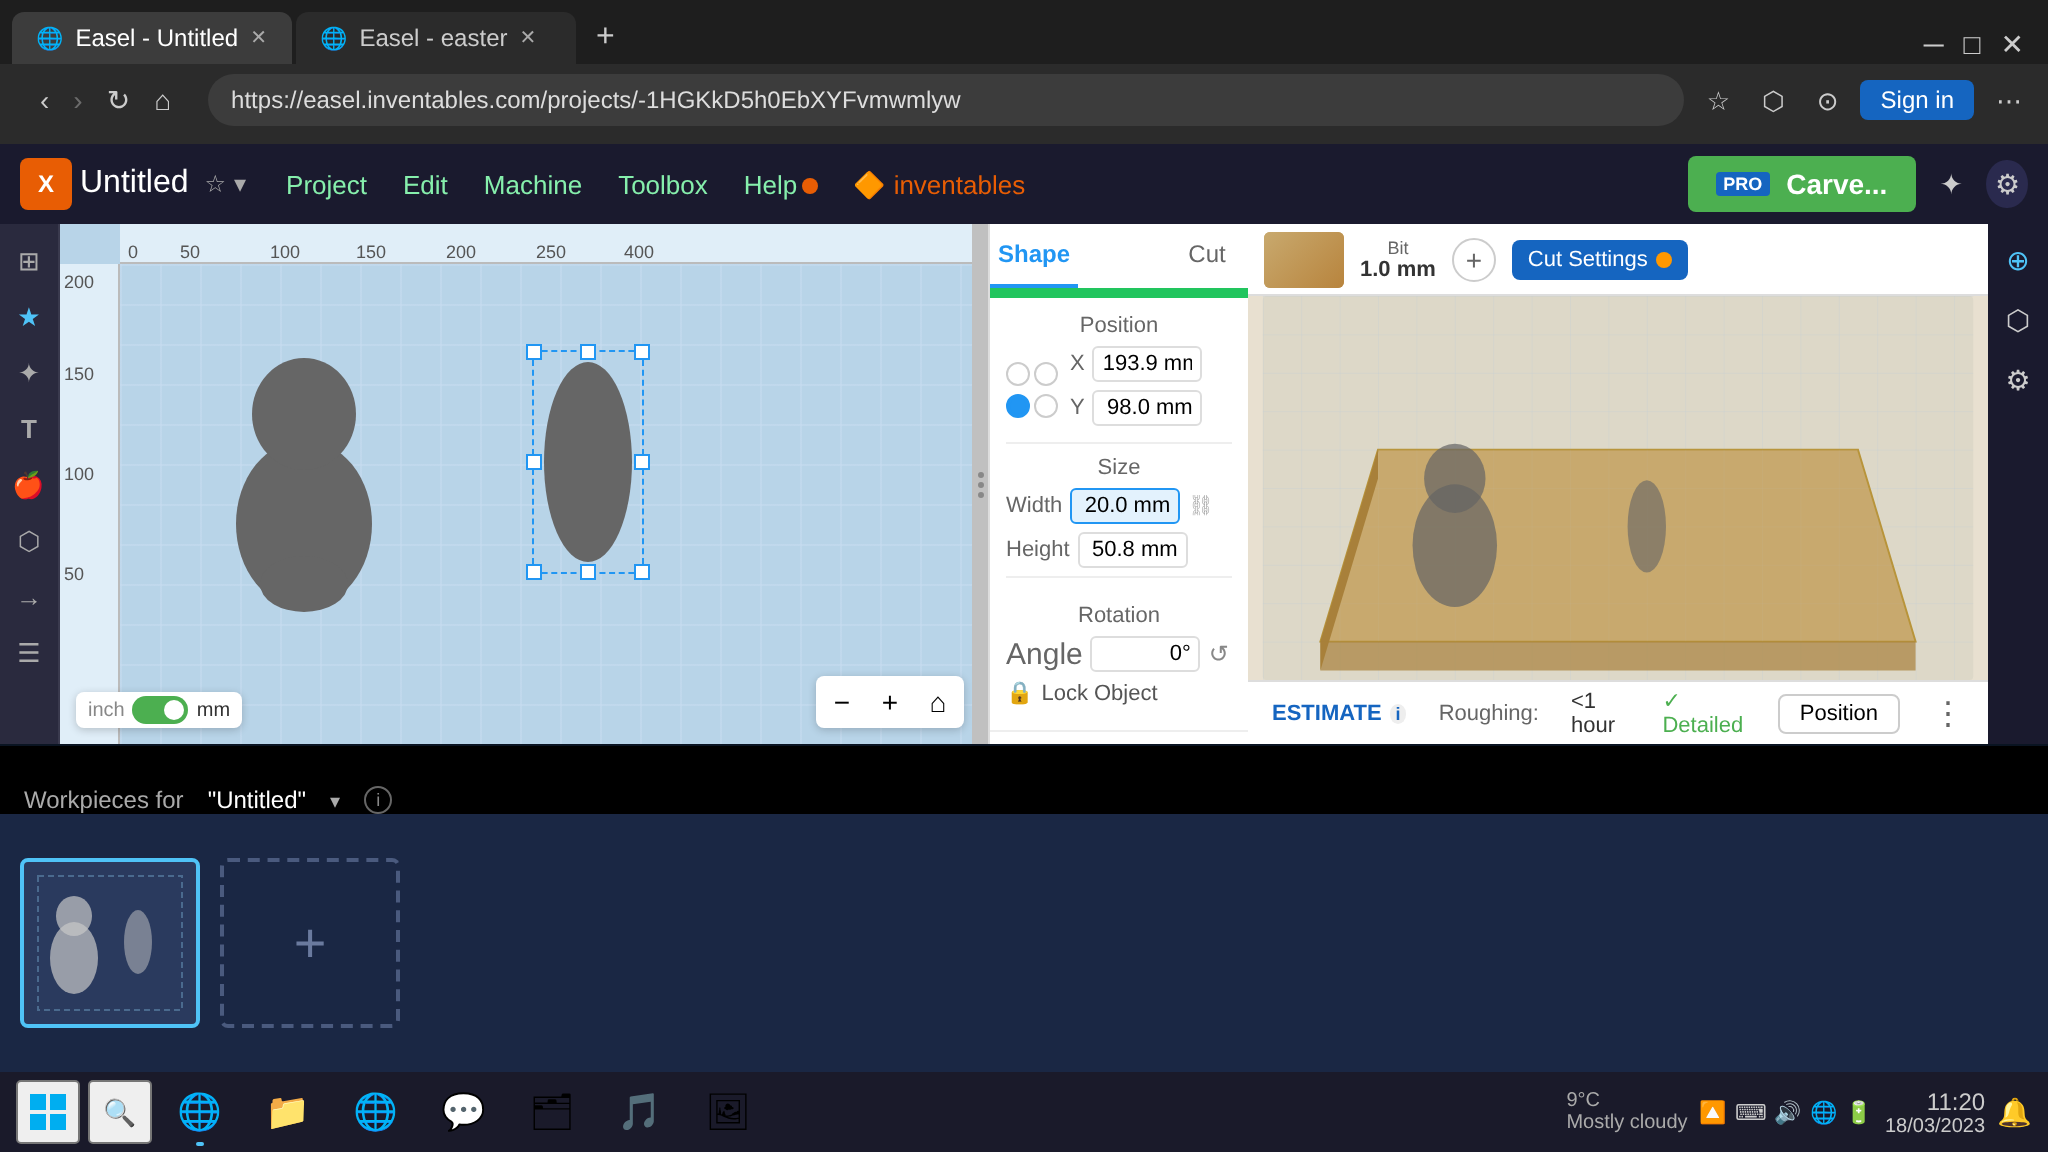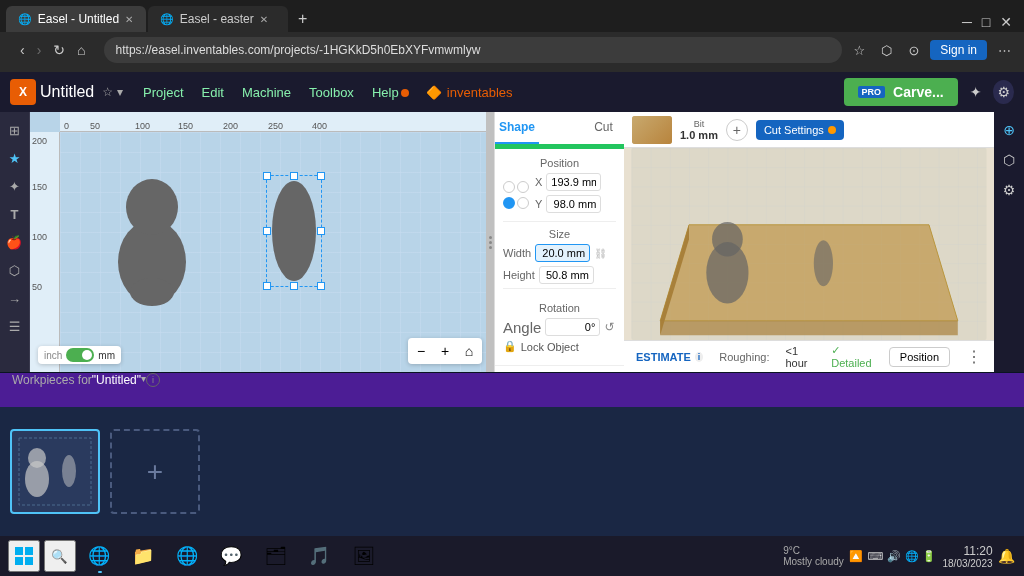--- a/index.html
+++ b/index.html
@@ -79,21 +79,21 @@
     
     .preview-3d { flex: 1; position: relative; overflow: hidden; background: #e8e0d0; }
 
     
     .estimate-bar { display: flex; align-items: center; background: white; border-top: 1px solid #ddd; padding: 0 12px; height: 32px; gap: 16px; }
     .estimate-label { font-size: 11px; font-weight: 600; color: #1565c0; display: flex; align-items: center; gap: 4px; }
     .simulate-btn { margin-left: auto; background: transparent; border: 1px solid #ccc; border-radius: 4px; padding: 3px 10px; font-size: 11px; cursor: pointer; }
     .more-btn { background: transparent; border: none; cursor: pointer; color: #666; font-size: 16px; }
 
     
-    .workpieces-bar { height: 35px; background: #4c1d95; display: flex; align-items: flex-start; padding: 0 12px; gap: 0; border-top: 1px solid #0a1422; }
+    .workpieces-bar { height: 35px; background: #000000; display: flex; align-items: flex-end; padding: 0 12px; gap: 12px; border-top: 1px solid #0a1422; }
     .workpieces-label { color: #aaa; font-size: 12px; }
     .workpieces-dropdown { color: #aaa; font-size: 10px; cursor: pointer; }
     .info-icon { width: 14px; height: 14px; border: 1px solid #666; border-radius: 50%; display: flex; align-items: center; justify-content: center; font-size: 9px; color: #888; cursor: pointer; }
     .thumb-active { width: 90px; height: 85px; background: #2a3a5e; border: 2px solid #4fc3f7; border-radius: 4px; overflow: hidden; display: flex; align-items: center; justify-content: center; }
     .thumb-new { width: 90px; height: 85px; background: transparent; border: 2px dashed #4a5a7e; border-radius: 4px; display: flex; flex-direction: column; align-items: center; justify-content: center; cursor: pointer; }
     .thumb-plus { font-size: 28px; color: #6a7a9e; }
     .right-sidebar-icons { width: 30px; background: #1a1a2e; display: flex; flex-direction: column; align-items: center; padding: 6px 0; gap: 6px; }
 
     
     .h-ruler { position: absolute; top: 0; left: 30px; right: 0; height: 20px; background: #e0eef8; border-bottom: 1px solid #bbb; display: flex; align-items: flex-end; overflow: hidden; }

